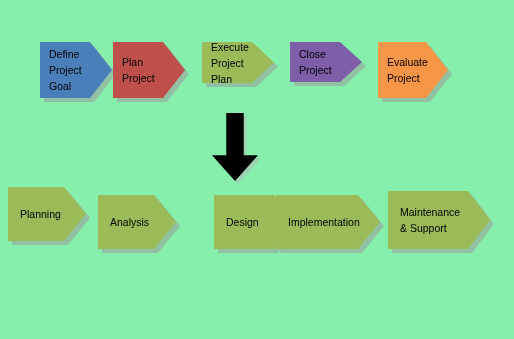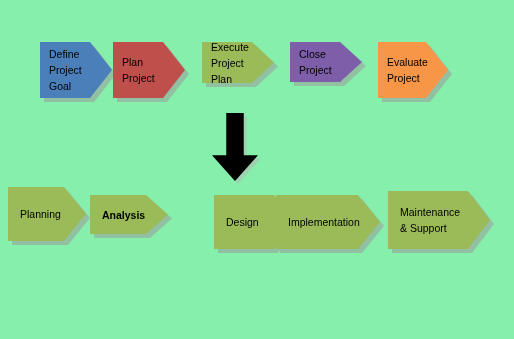--- a/index.html
+++ b/index.html
@@ -144,21 +144,21 @@
     <div class="ashadow"></div>
     <div class="abody"></div>
   </div>
 
   <div id="bottom-row">
       <div class="chev centered" style="left: 8px; top: 187px; width: 78px; height: 54px;">
         <div class="shadow"></div>
         <div class="body" style="background: rgb(155, 187, 89);"></div>
         <div class="label">Planning</div>
       </div>
-      <div class="chev centered" style="left: 90px; top: 195px; width: 78px; height: 39px; font-weight: bold;">
+      <div class="chev centered" style="left: 98px; top: 195px; width: 78px; height: 54px;">
         <div class="shadow"></div>
         <div class="body" style="background: rgb(155, 187, 89);"></div>
         <div class="label">Analysis</div>
       </div>
       <div class="chev centered" style="left: 186px; top: 195px; width: 82px; height: 54px; margin-left: 28px;">
         <div class="shadow"></div>
         <div class="body" style="background: rgb(155, 187, 89);"></div>
         <div class="label">Design</div>
       </div>
       <div class="chev centered" style="left: 276px; top: 195px; width: 104px; height: 54px; text-decoration: underline;">

